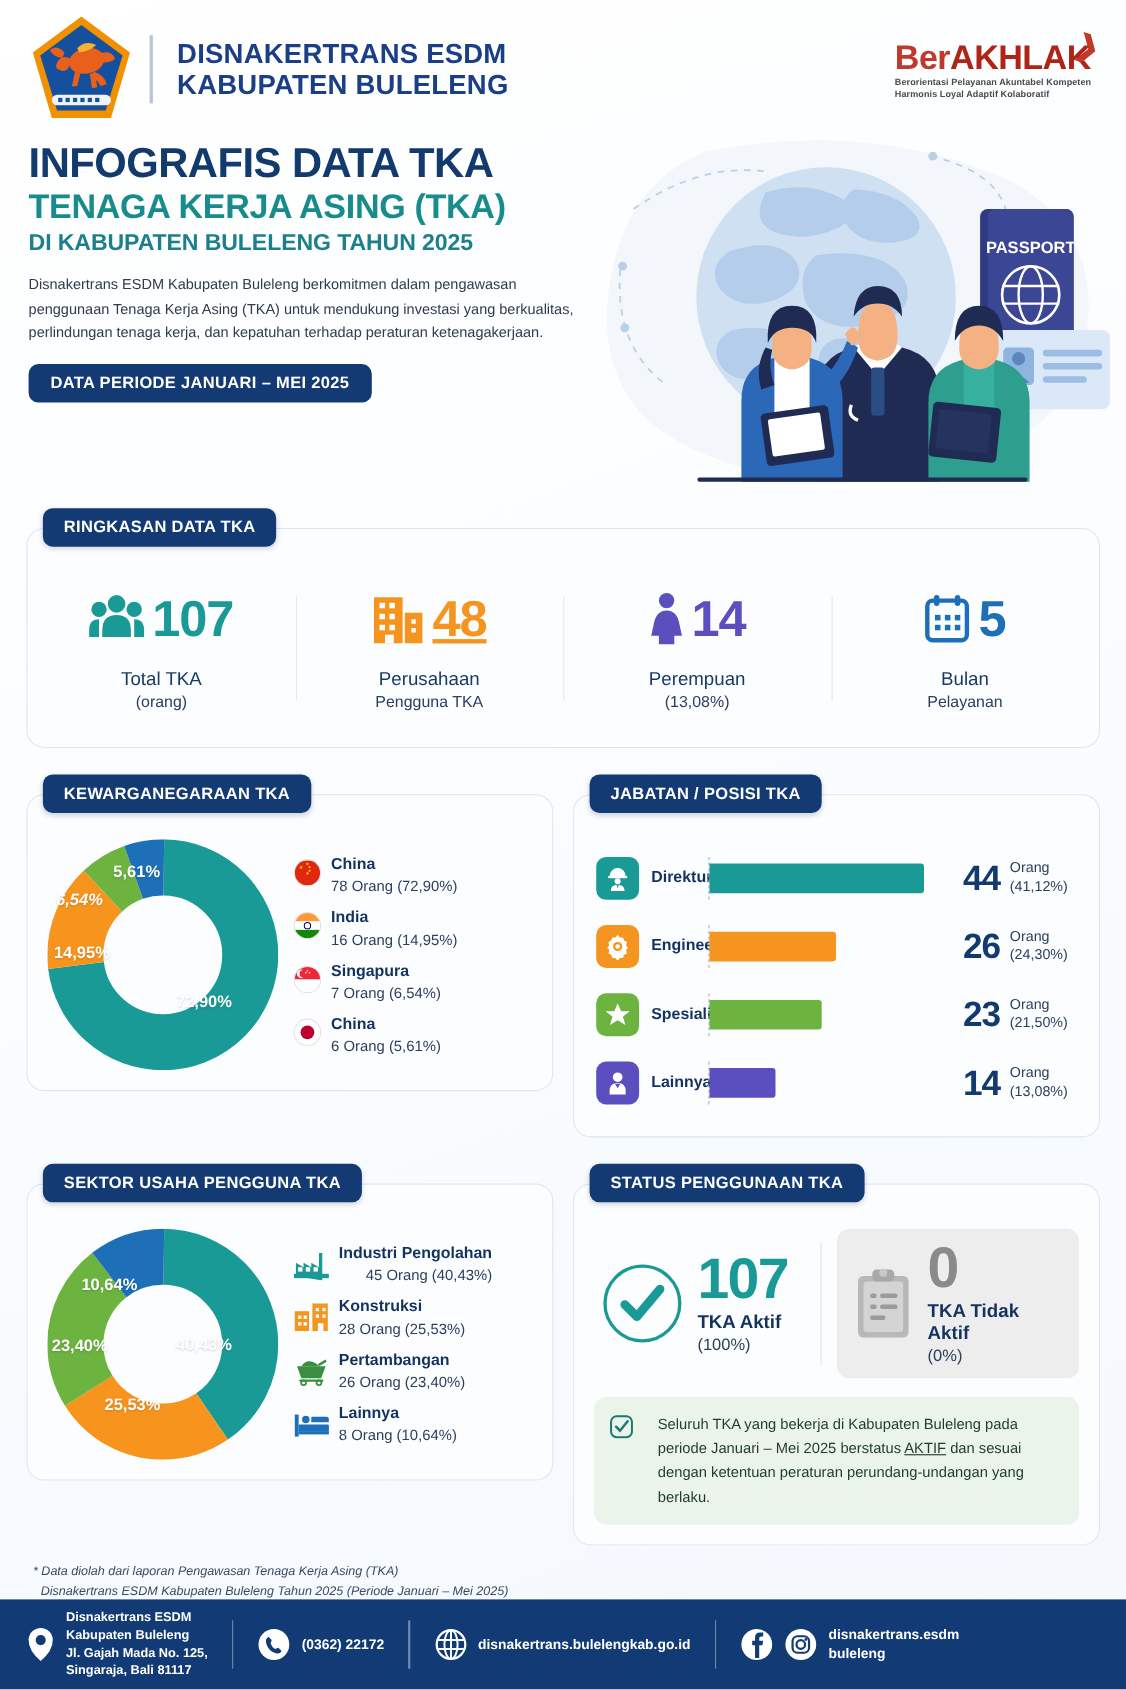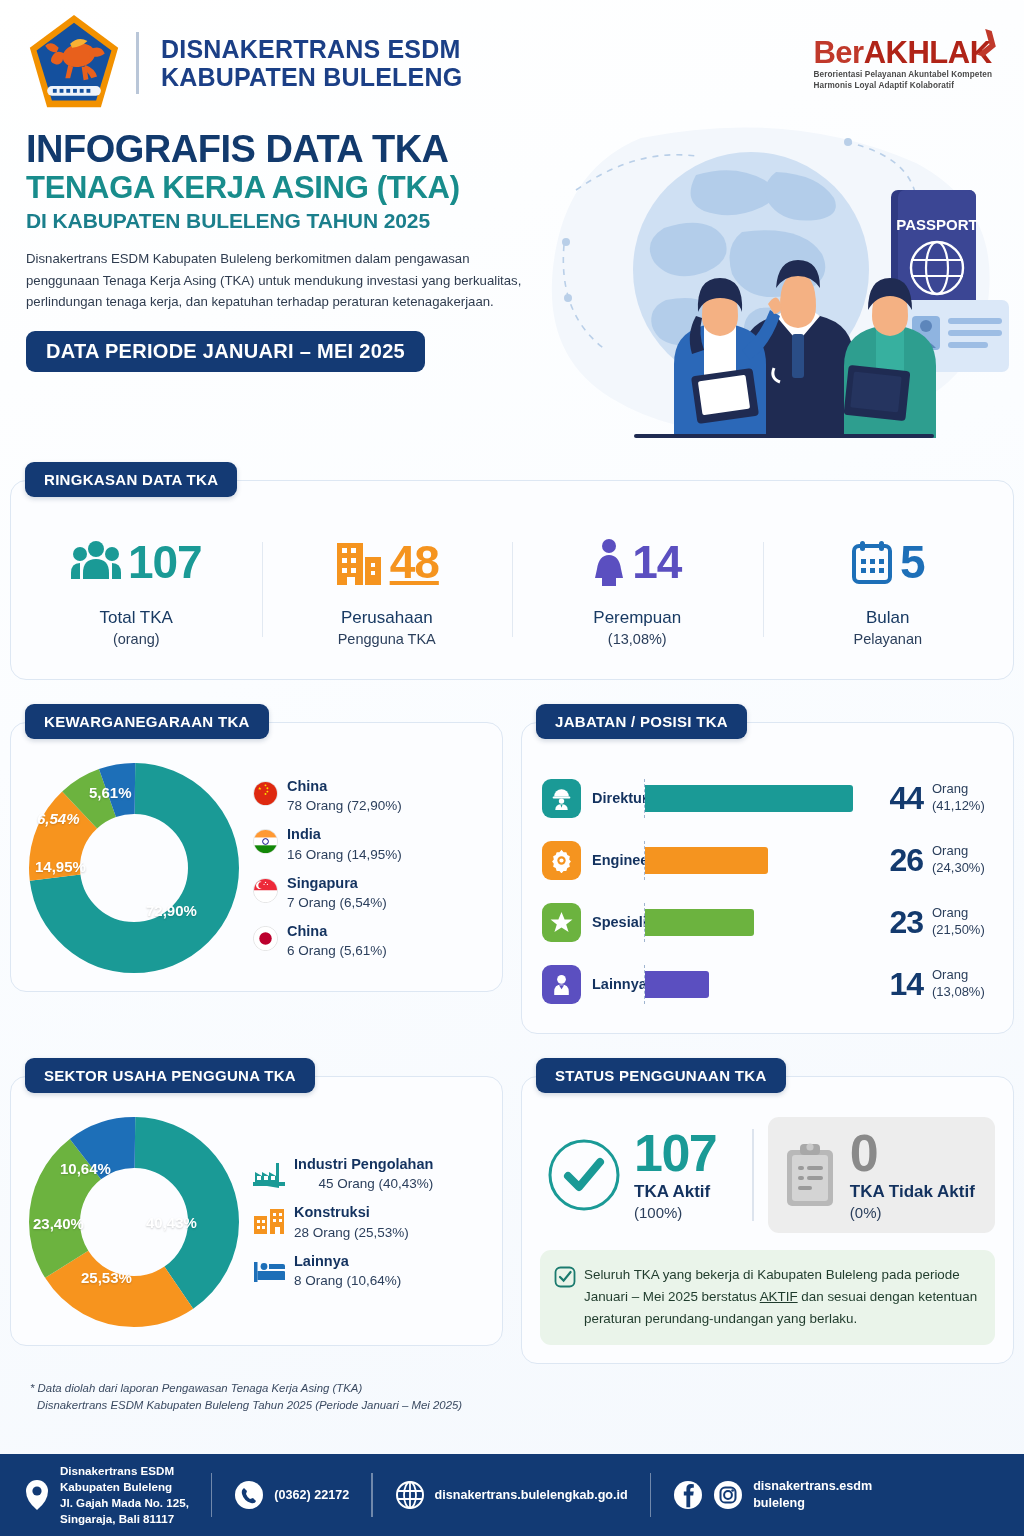--- a/index.html
+++ b/index.html
@@ -30,28 +30,28 @@
 
   
   .hero { position: relative; display: flex; padding: 6px 26px 0 26px; height: 330px; }
   .hero-left { width: 520px; padding-top: 6px; }
   h1.t1 { font-size: 38px; font-weight: bold; color: #123a6d; letter-spacing: -.5px; line-height: 1.03; }
   h2.t2 { font-size: 31px; font-weight: bold; color: #188c8c; letter-spacing: -.3px; line-height: 1.1; margin-top: 2px; }
   h3.t3 { font-size: 21px; font-weight: bold; color: #1b7f8c; letter-spacing: -.1px; margin-top: 4px; }
   p.lede { font-size: 13.2px; line-height: 1.62; color: #2f3c4f; margin-top: 15px; width: 500px; }
   .badge {
     display: inline-block; background: #143a74; color: #fff;
-    font-size: 20px; font-weight: bold; letter-spacing: .3px;
+    font-size: 15px; font-weight: bold; letter-spacing: .3px;
     padding: 9px 20px; border-radius: 9px; text-align: center;
   }
   .period-badge { margin-top: 19px; }
   .hero-right { position: absolute; right: 8px; top: 2px; width: 470px; height: 330px; }
 
   
-  .section { padding: 0 10px; }
+  .section { padding: 0 24px; }
   .card {
     position: relative; background: #fcfdff;
     border: 1.4px solid #dde7f3; border-radius: 16px;
   }
   .card-badge {
     position: absolute; top: -19px; left: 14px;
     background: #143a74; color: #fff; font-size: 15px; font-weight: bold;
     letter-spacing: .3px; padding: 9px 19px; border-radius: 9px; z-index: 3;
     box-shadow: 0 2px 5px rgba(12,40,80,.18);
   }
@@ -107,21 +107,21 @@
   .status-top { display: flex; align-items: stretch; gap: 0; }
   .st-left { flex: 0 0 47%; display: flex; align-items: center; gap: 12px; padding: 8px 10px 8px 6px; position: relative; }
   .st-left::after { content: ""; position: absolute; right: 0; top: 12px; bottom: 12px; width: 1.4px; background: #dde4ee; }
   .check-circle { width: 76px; height: 76px; flex: 0 0 76px; }
   .big-num { font-size: 52px; font-weight: bold; line-height: .95; letter-spacing: -1.5px; }
   .st-lab { font-size: 17px; font-weight: bold; color: #13325f; margin-top: 4px; }
   .st-sub { font-size: 15px; color: #2b3f5c; margin-top: 2px; }
   .st-right { flex: 1; margin-left: 14px; background: #ededed; border-radius: 11px; display: flex; align-items: center;
       gap: 12px; padding: 12px 14px; }
   .clipboard { width: 56px; height: 66px; flex: 0 0 56px; }
-  .note { margin-top: 17px; background: #eaf4ea; border-radius: 11px; padding: 14px 16px 15px 14px; display: flex; gap: 8px; }
+  .note { margin-top: 17px; background: #eaf4ea; border-radius: 11px; padding: 14px 16px 15px 14px; display: flex; gap: 22px; }
   .note-check { width: 22px; height: 22px; flex: 0 0 22px; margin-top: 2px; }
   .note-text { font-size: 13.4px; line-height: 1.62; color: #1f3b2c; }
   .note-text u { text-decoration: underline; }
 
   
   .footnote { padding: 16px 26px 0 30px; font-size: 11.4px; font-style: italic; color: #3a4a61; line-height: 1.55; }
   .footer { position: absolute; left: 0; bottom: 0; width: 1024px; height: 82px; background: #123a74;
       display: flex; align-items: center; padding: 0 24px; color: #fff; }
   .f-block { display: flex; align-items: center; gap: 10px; }
   .f-sep { width: 1.4px; height: 44px; background: rgba(255,255,255,.4); margin: 0 22px; }
@@ -575,20 +575,36 @@
                     <rect x="22" y="19" width="5" height="7"></rect>
                       </g>
                   </svg>
                 </span>
                 <div>
                   <div class="lg-name">Konstruksi</div>
                   <div class="lg-val">28 Orang (25,53%)</div>
                 </div>
               </div>
 
+              <div class="legend-item">
+                <span class="sicon">
+                  <svg viewBox="0 0 32 26" fill="#3a8f3e">
+                    <path d="M3 9 h26 l-4 11 h-18z"></path>
+                    <path d="M7 9 q4 -6 10 -4 q4 1 6 4z"></path>
+                    <path d="M22 7 l7 -4 l1 2 l-7 4z"></path>
+                    <rect x="5" y="21" width="22" height="2.2" rx="1"></rect>
+                    <circle cx="9" cy="24" r="2.2" fill="none" stroke="#3a8f3e" stroke-width="1.6"></circle>
+                    <circle cx="23" cy="24" r="2.2" fill="none" stroke="#3a8f3e" stroke-width="1.6"></circle>
+                  </svg>
+                </span>
+                <div>
+                  <div class="lg-name">Pertambangan</div>
+                  <div class="lg-val">26 Orang (23,40%)</div>
+                </div>
+              </div>
 
               <div class="legend-item">
                 <span class="sicon">
                   <svg viewBox="0 0 32 26" fill="#1d6fb8">
                     <rect x="1" y="5" width="3.5" height="20"></rect>
                     <path d="M4.5 14 h26 a2 2 0 0 1 2 2 v4 h-28z"></path>
                     <rect x="4.5" y="20" width="28" height="3"></rect>
                     <circle cx="11" cy="9.5" r="3.4"></circle>
                     <path d="M16 7 h14 a2 2 0 0 1 2 2 v3 h-16z"></path>
                   </svg>

